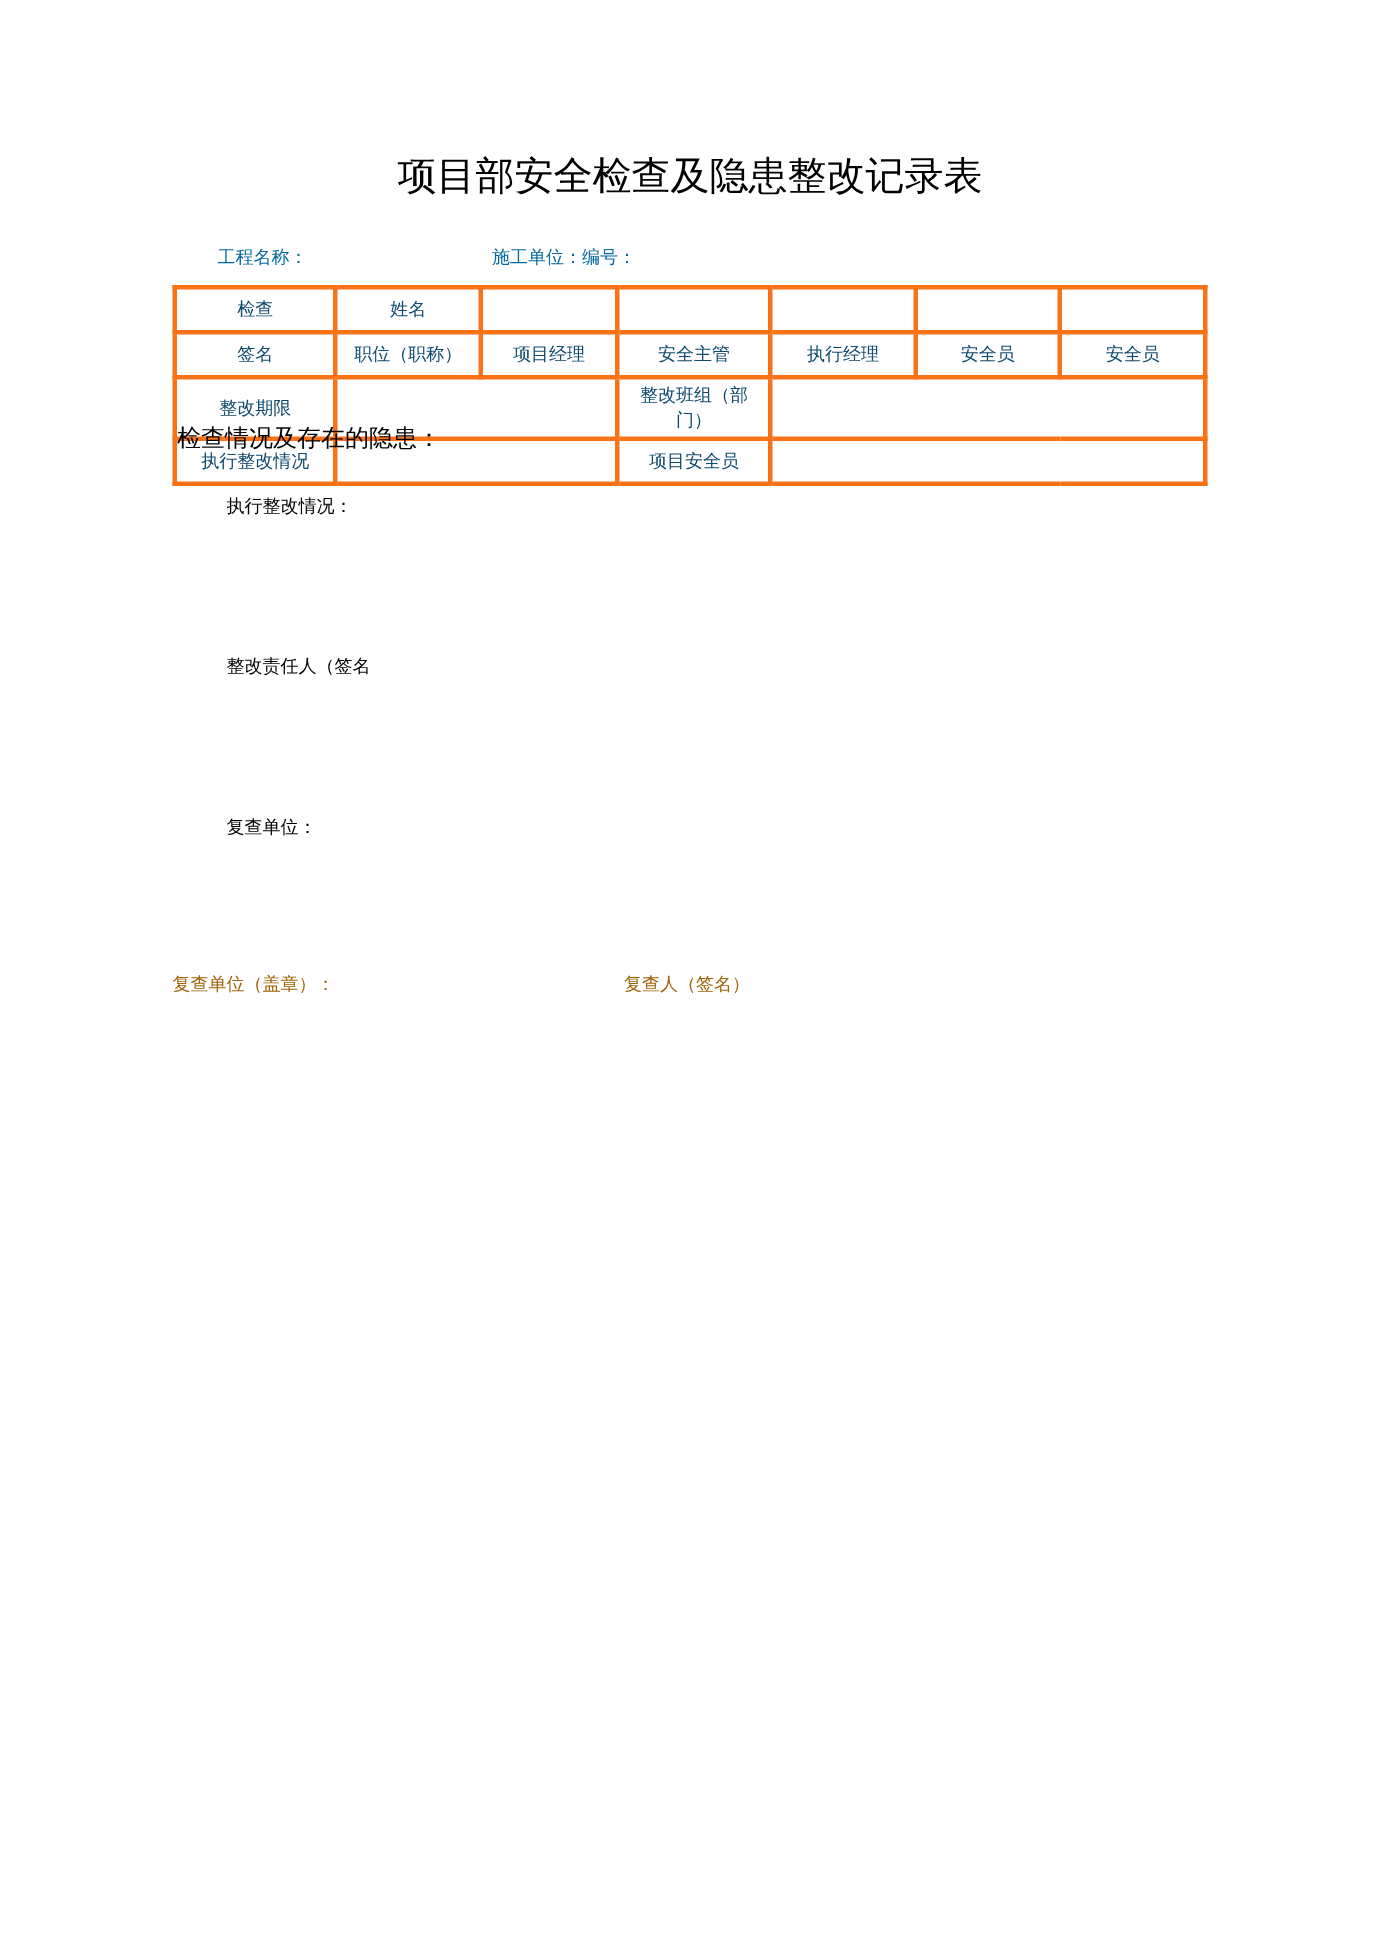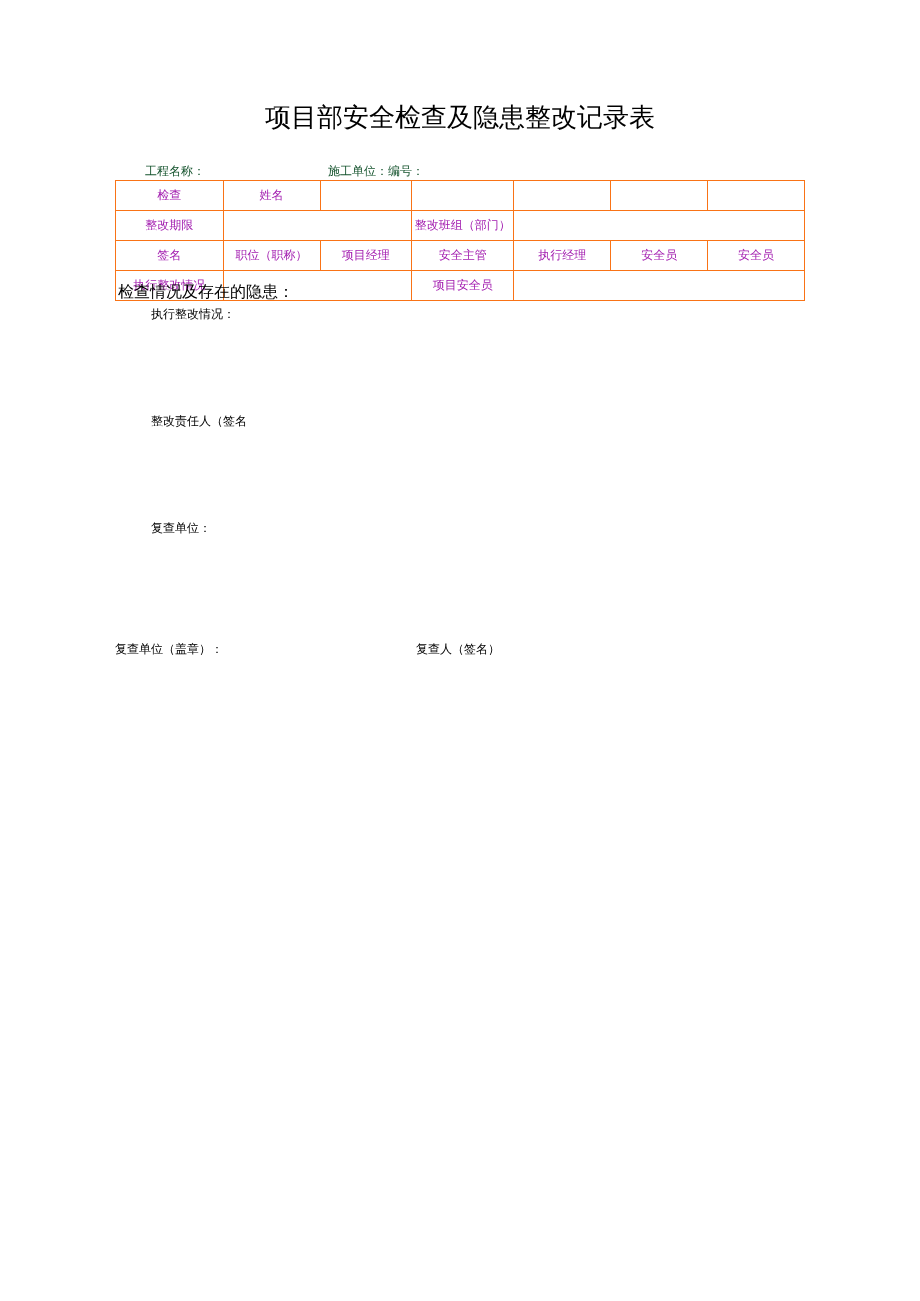--- a/index.html
+++ b/index.html
@@ -18,40 +18,40 @@
     .title {
       text-align: center;
       font-size: 26px;
       font-weight: normal;
       margin-bottom: 28px;
       color: #000;
       font-family: Liberation Mono, monospace;
     }
     .header-line {
       font-size: 12px;
-      color: #14532d;
+      color: #0369a1;
       padding-left: 30px;
-      margin-bottom: 0;
+      margin-bottom: 10px;
     }
     .header-line .h2 {
       display: inline-block;
       margin-left: 120px;
     }
     table.main {
       border-collapse: collapse;
       width: 100%;
       table-layout: fixed;
     }
     table.main td {
-      border: 1px solid #f97316;
+      border: 3px solid #f97316;
       font-size: 12px;
       text-align: center;
       vertical-align: middle;
       height: 30px;
-      color: #a21caf;
+      color: #0c4a6e;
       padding: 2px;
     }
     table.main .col-a { width: 100px; }
     table.main .col-b { width: 90px; }
     table.main .col-c { width: 85px; }
     table.main .col-d { width: 95px; }
     table.main .col-e { width: 90px; }
     table.main .col-f { width: 90px; }
     table.main .col-g { width: 90px; }
     .overlay-text {
@@ -67,22 +67,22 @@
       font-size: 12px;
       color: #000;
       margin-top: 5px;
       margin-left: 36px;
     }
     .spacer-lg {
       height: 85px;
     }
     .review-line {
       font-size: 12px;
-      color: #000000;
-      margin-top: 19px;
+      color: #a16207;
+      margin-top: 3px;
     }
     .review-line .r2 {
       display: inline-block;
       margin-left: 190px;
     }
   </style>
 </head>
 <body>
 
 <div class="title">项目部安全检查及隐患整改记录表</div>
@@ -105,34 +105,34 @@
   <tbody>
       <tr>
     <td>检查</td>
     <td>姓名</td>
     <td></td>
     <td></td>
     <td></td>
     <td></td>
     <td></td>
   </tr>
-  <tr style="height:26px;">
-    <td>整改期限</td>
-    <td colspan="2"></td>
-    <td>整改班组（部门）</td>
-    <td colspan="3"></td>
-  </tr>
   <tr>
     <td>签名</td>
     <td>职位（职称）</td>
     <td>项目经理</td>
     <td>安全主管</td>
     <td>执行经理</td>
     <td>安全员</td>
     <td>安全员</td>
+  </tr>
+  <tr style="height:26px;">
+    <td>整改期限</td>
+    <td colspan="2"></td>
+    <td>整改班组（部门）</td>
+    <td colspan="3"></td>
   </tr>
   <tr style="height:26px;">
     <td>执行整改情况</td>
     <td colspan="2"></td>
     <td>项目安全员</td>
     <td colspan="3"></td>
   </tr>
 </tbody>
   </table>
 

